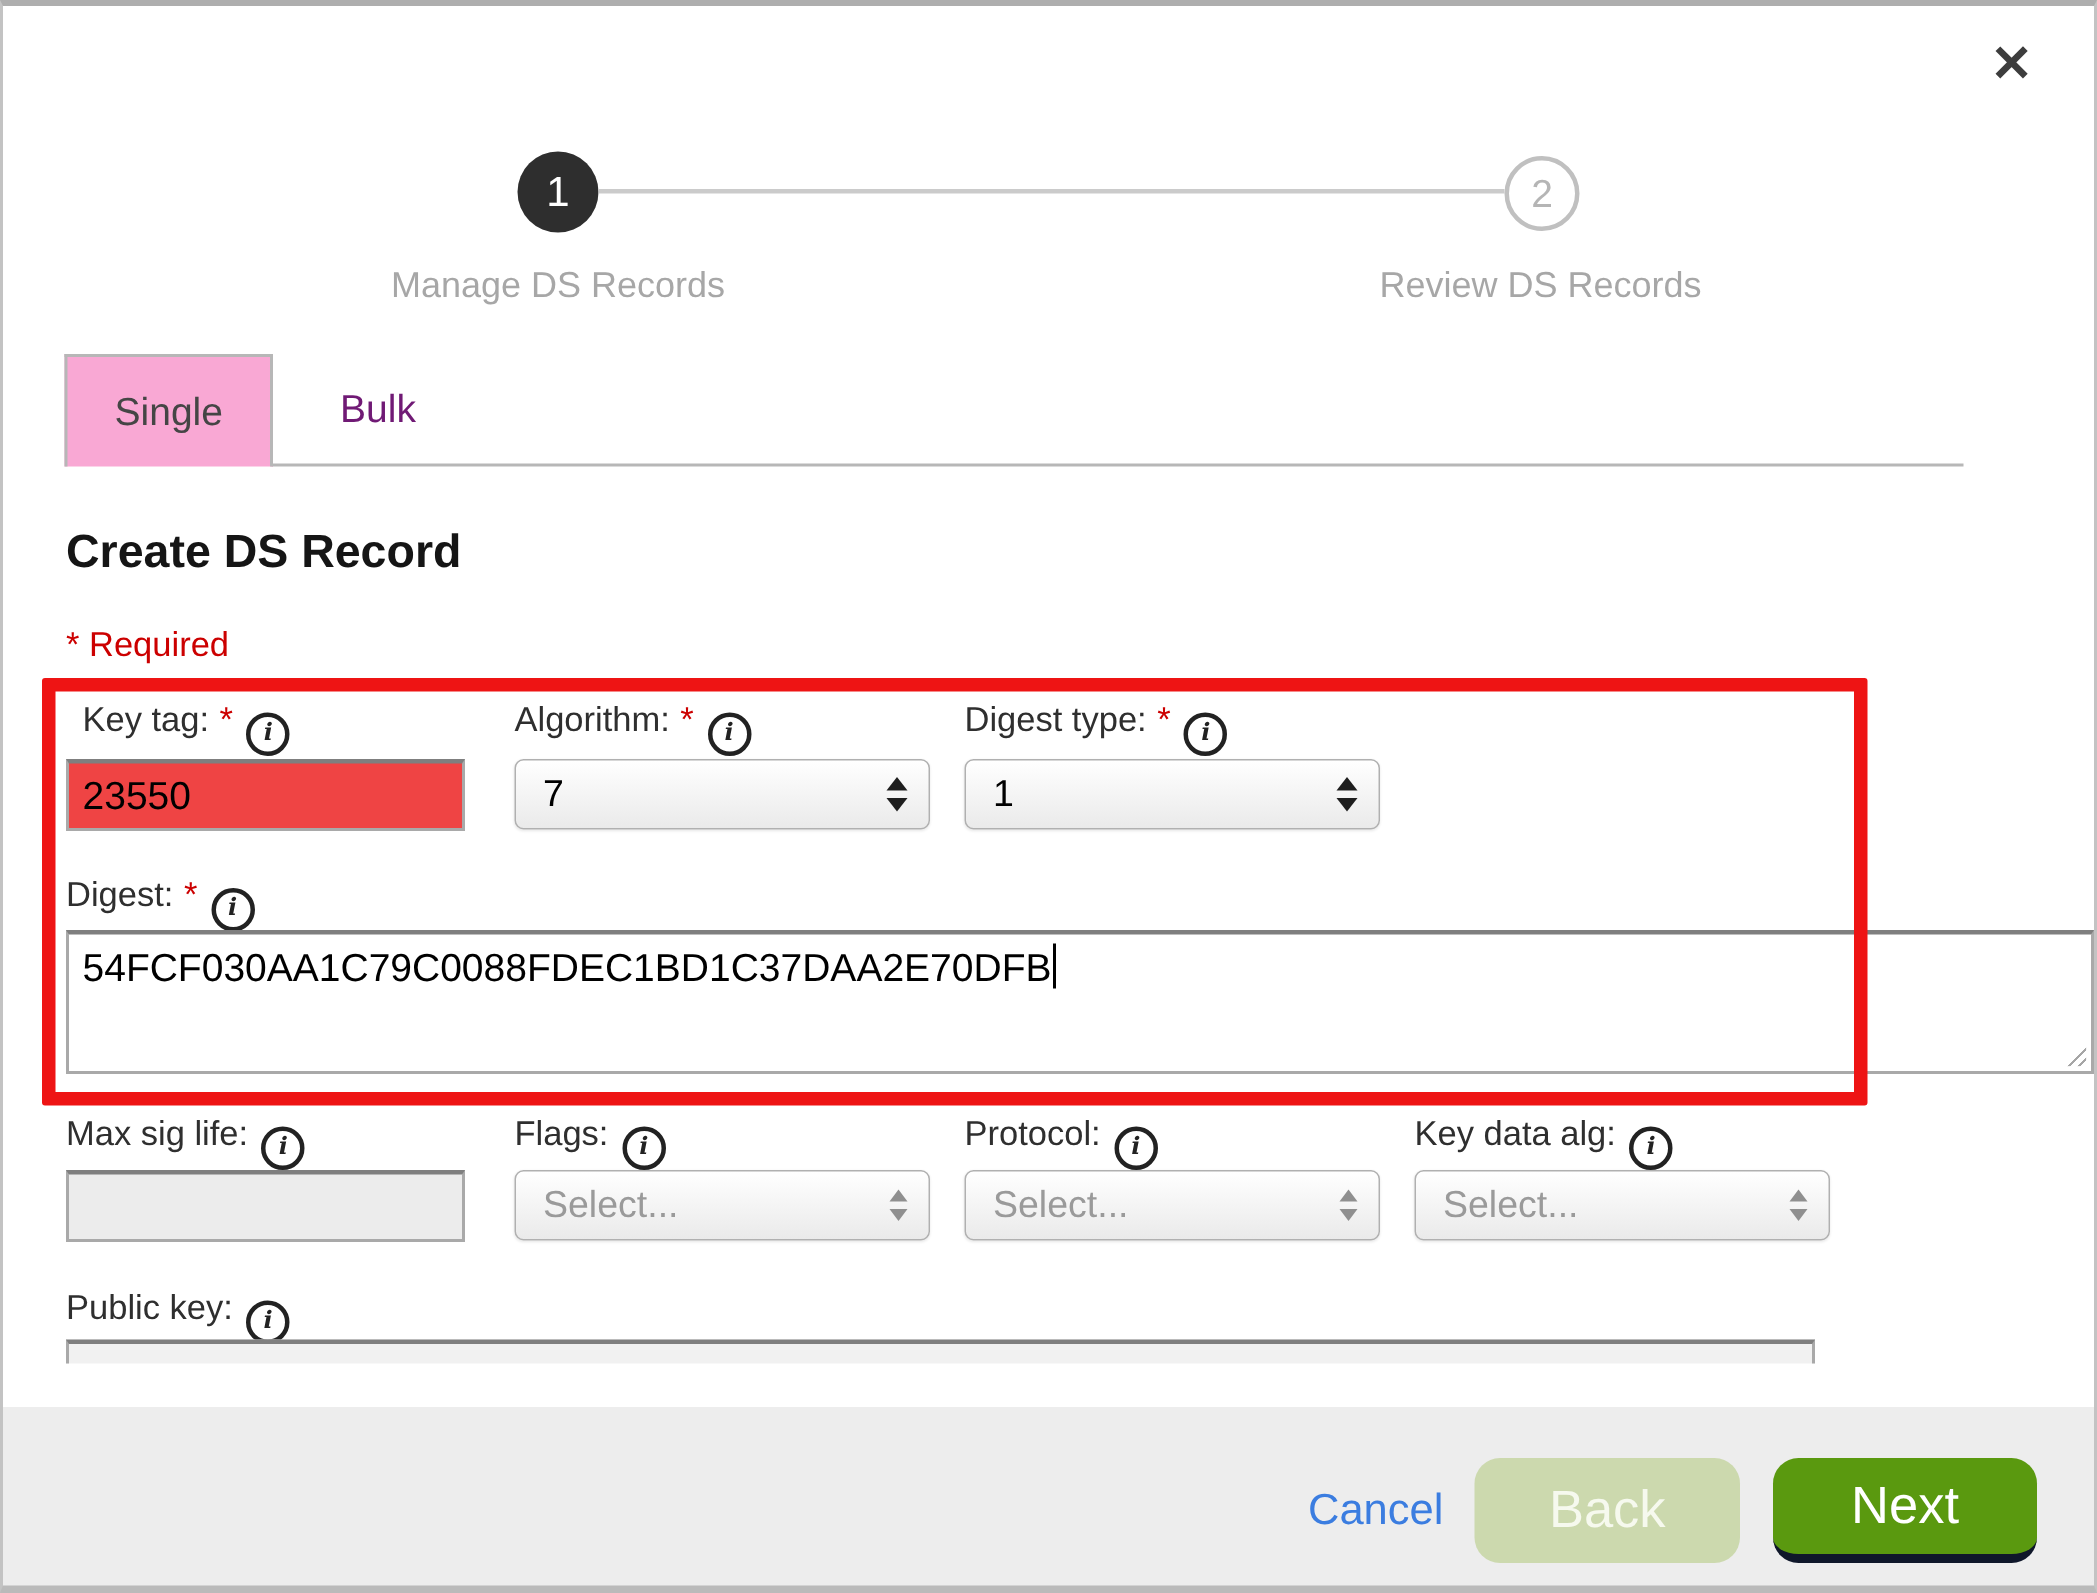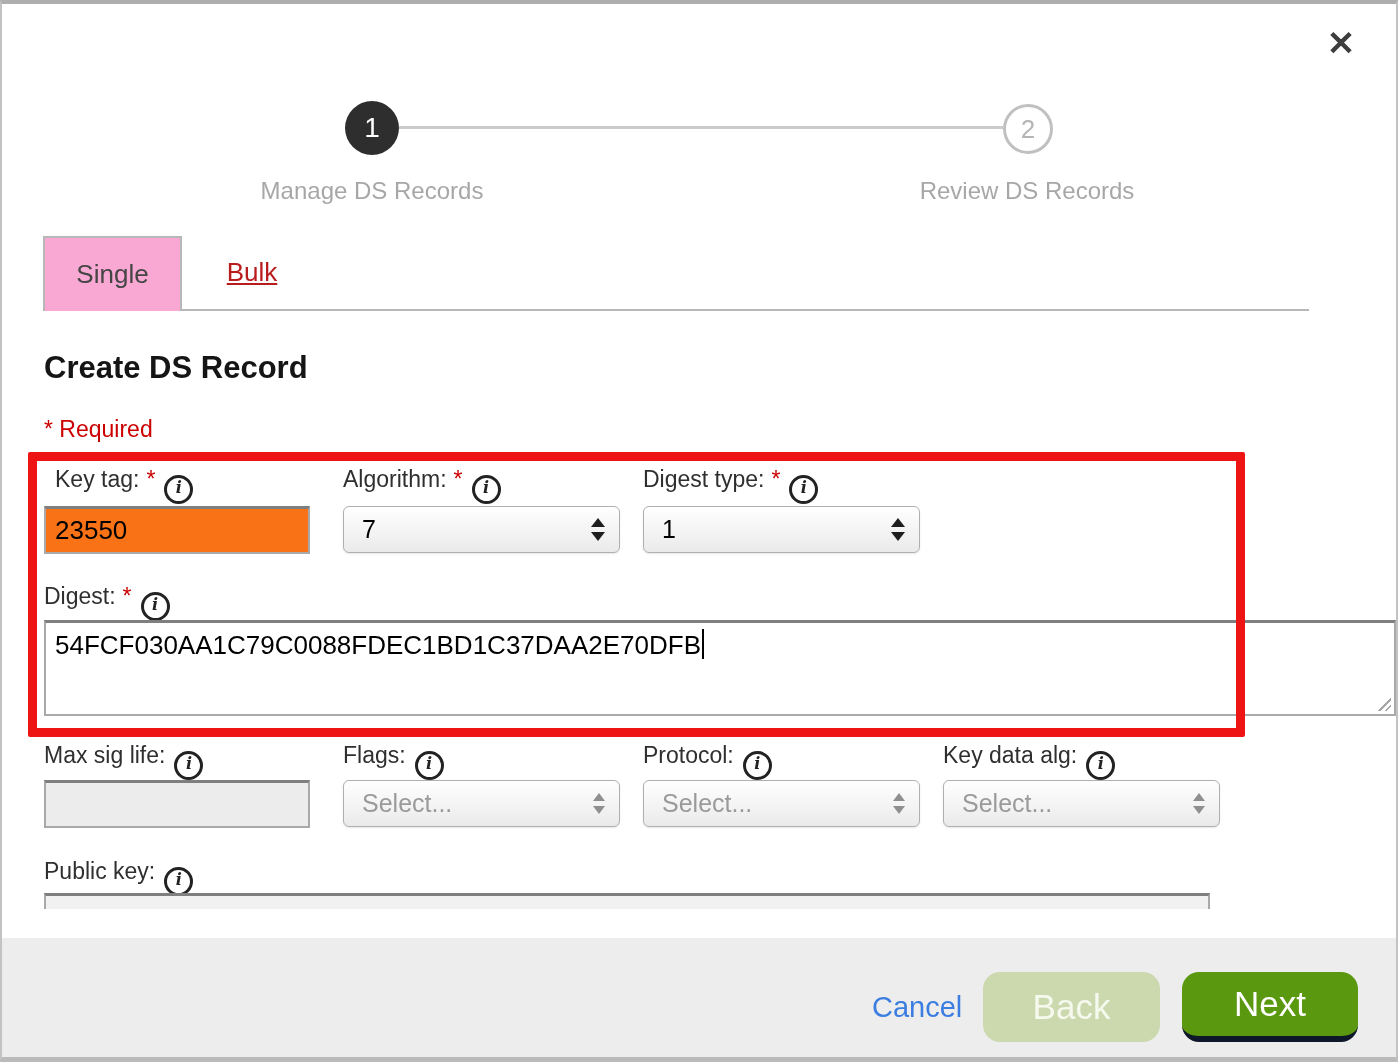--- a/index.html
+++ b/index.html
@@ -20,40 +20,40 @@
   .connector{left:399px;top:126px;width:604px;height:3px;background:#cbcbcb;}
   .step2{left:1003px;top:104px;width:44px;height:44px;border:3px solid #c0c0c0;border-radius:50%;
          background:#fff;color:#b5b5b5;font-size:26px;text-align:center;line-height:44px;}
   .steplabel{top:177px;transform:translateX(-50%);color:#a7a7a7;font-size:24px;white-space:nowrap;}
   .sl1{left:372px;} .sl2{left:1027px;}
 
   
   .tab-single{left:43px;top:236px;width:139px;height:75px;border:2px solid #b7b7b7;border-bottom:none;
         background:#f9a8d4;box-sizing:border-box;color:#454545;font-size:26px;display:flex;
         align-items:center;justify-content:center;z-index:2;cursor:default;}
-  .tab-bulk{left:182px;top:236px;width:140px;height:73px;color:#b91c1c;font-size:26px;display:flex;
-        align-items:center;justify-content:center;cursor:pointer;text-decoration:underline;}
+  .tab-bulk{left:182px;top:236px;width:140px;height:73px;color:#701a75;font-size:26px;display:flex;
+        align-items:center;justify-content:center;cursor:pointer;}
   .tabline{left:181px;top:309px;width:1128px;height:2px;background:#b7b7b7;}
 
   .heading{left:44px;top:350px;font-size:31px;font-weight:bold;color:#151515;}
   .required-note{left:44px;top:416px;font-size:23px;color:#cc0000;}
 
   .redbox{left:28px;top:452px;width:1217px;height:285px;border:9px solid #ee1414;box-sizing:border-box;
           border-radius:2px;z-index:5;pointer-events:none;}
 
   
   .flabel{font-size:23px;color:#2f2f2f;white-space:nowrap;}
   .req{color:#cc0000;margin-left:7px;}
   .info{display:inline-block;width:23px;height:23px;border:3px solid #222;border-radius:50%;
         text-align:center;line-height:19px;font-family:"DejaVu Serif",serif;font-style:italic;
         font-weight:bold;font-size:16px;color:#222;vertical-align:-6px;margin-left:9px;cursor:pointer;}
   .info::before{content:"i";}
 
   
-  .tinput{box-sizing:border-box;border:2px solid #a9a9a9;border-top:3px solid #7f7f7f;background:#f97316;
+  .tinput{box-sizing:border-box;border:2px solid #a9a9a9;border-top:3px solid #7f7f7f;background:#ef4444;
           font-size:26px;color:#000;padding:0 9px;display:flex;align-items:center;}
   .tinput.disabled{background:#ececec;}
 
   
   .sel{box-sizing:border-box;border:1px solid #b0b0b0;border-radius:6px;
        background:linear-gradient(#ffffff,#eaeaea);box-shadow:0 1px 2px rgba(0,0,0,0.10);
        display:flex;align-items:center;padding:0 14px 0 18px;cursor:pointer;}
   .sel .val{flex:1;font-size:25px;color:#000;}
   .sel.placeholder .val{color:#9a9a9a;}
   .spin{display:flex;flex-direction:column;gap:5px;align-items:center;}

